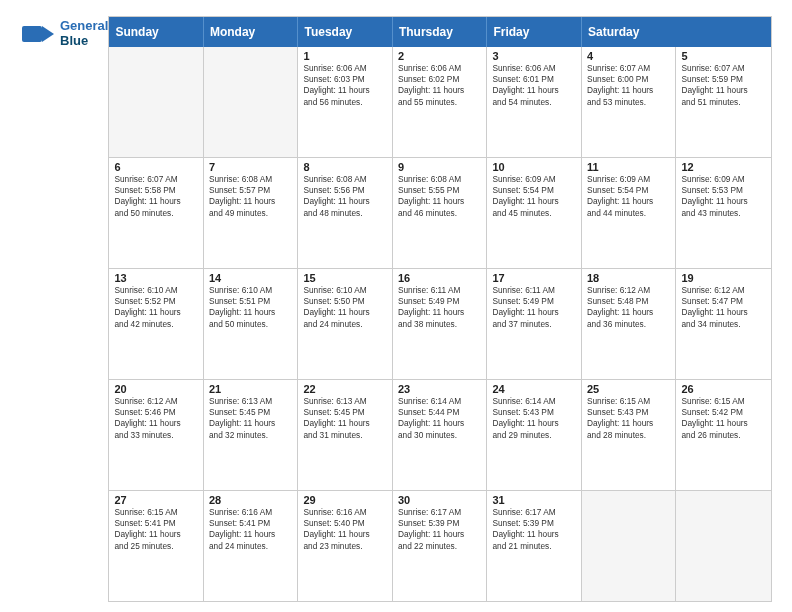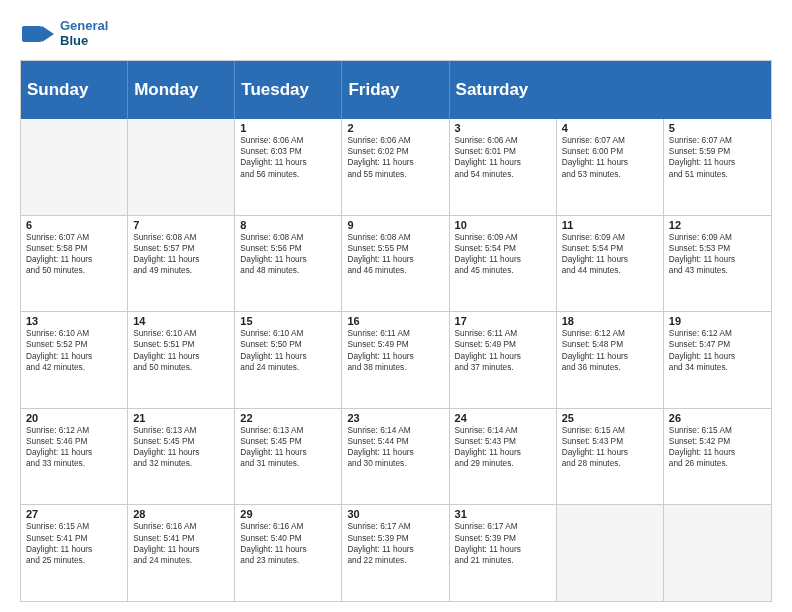--- a/index.html
+++ b/index.html
@@ -8,21 +8,21 @@
       height: 612px;
       font-family: Arial, sans-serif;
       background: #fff;
       overflow: hidden;
     }
     .page {
       width: 792px;
       height: 612px;
       padding: 16px 20px 10px 20px;
       display: flex;
-      flex-direction: column;
+      flex-direction: row;
     }
     .header {
       display: flex;
       justify-content: space-between;
       align-items: flex-start;
       margin-bottom: 8px;
     }
     .logo {
       display: flex;
       align-items: center;
@@ -47,23 +47,23 @@
       flex-direction: column;
       border: 1px solid #ccc;
     }
     .cal-header-row {
       display: grid;
       grid-template-columns: repeat(7, 1fr);
       background: #2a6db5;
     }
     .cal-header-cell {
       color: #fff;
-      font-size: 17px;
+      font-size: 12px;
       font-weight: bold;
-      padding: 19px 6px;
+      padding: 8px 6px;
       border-right: 1px solid #5590cc;
       text-align: left;
     }
     .cal-header-cell:last-child { border-right: none; }
     .cal-body {
       display: flex;
       flex-direction: column;
       flex: 1;
     }
     .cal-week {
@@ -116,20 +116,21 @@
       <div class="main-title"></div>
       <div class="sub-title"></div>
     </div>
   </div>
 
   <div class="calendar">
     <div class="cal-header-row">
     <div class="cal-header-cell">Sunday</div>
         <div class="cal-header-cell">Monday</div>
         <div class="cal-header-cell">Tuesday</div>
+        <div class="cal-header-cell">Thursday</div>
         <div class="cal-header-cell">Friday</div>
         <div class="cal-header-cell">Saturday</div>
       </div>
     <div class="cal-body">
     <div class="cal-week">
           <div class="cal-cell empty"></div>
           <div class="cal-cell empty"></div>
           <div class="cal-cell">
             <span class="day-num">1</span>
             <span class="cell-line">Sunrise: 6:06 AM</span>

